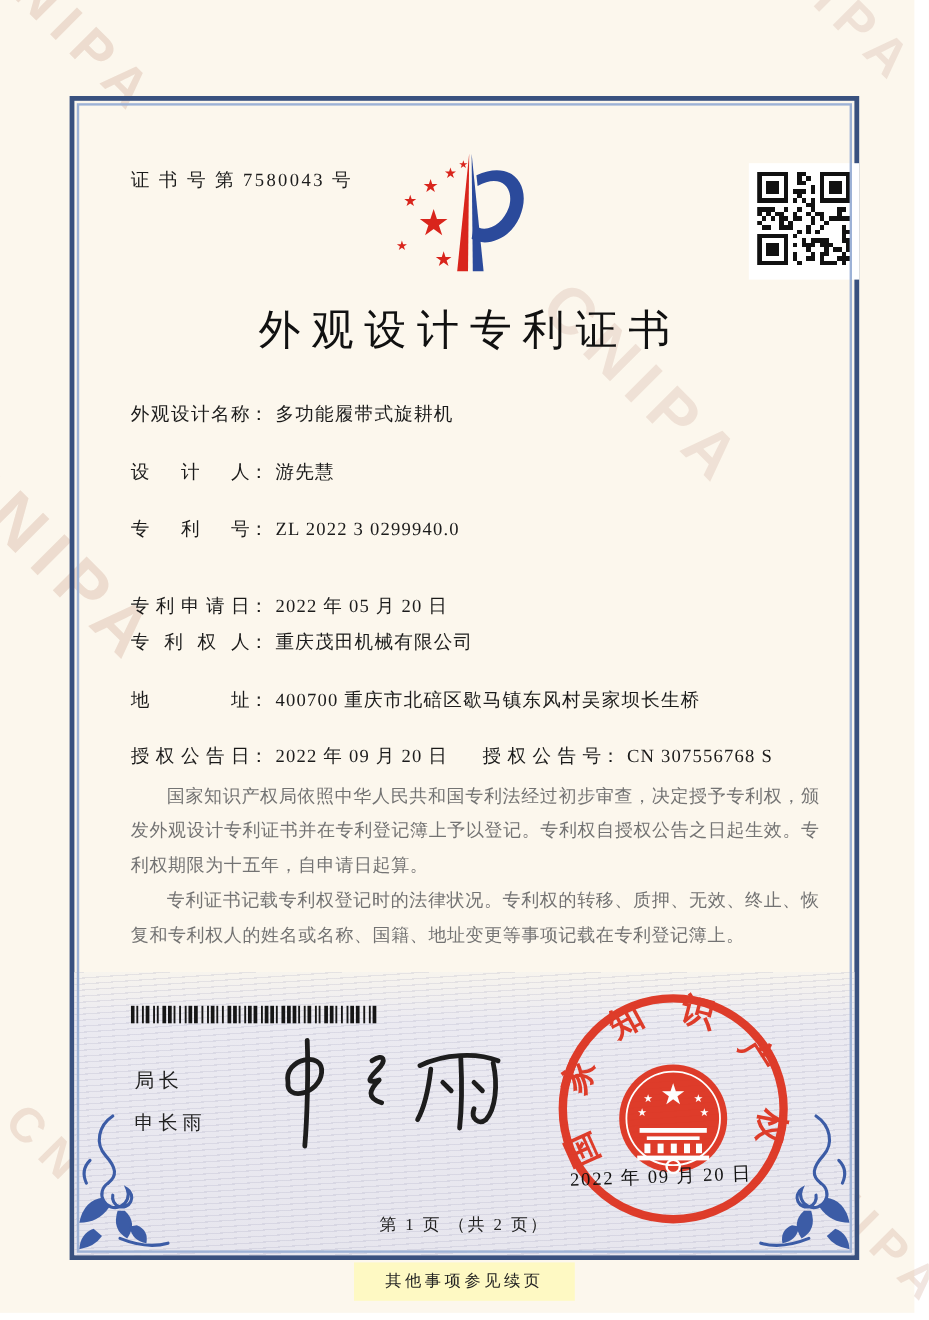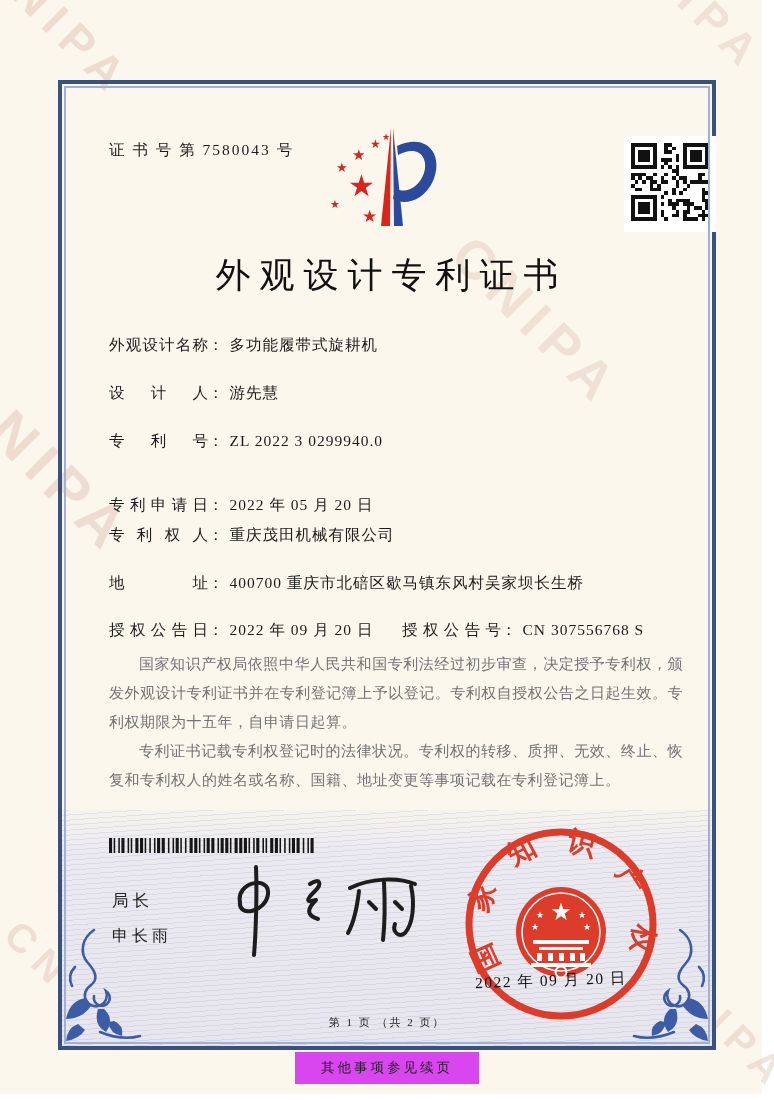--- a/index.html
+++ b/index.html
@@ -55,27 +55,27 @@
   .sig-name{position:absolute;left:50px;top:842px;font-size:16px;letter-spacing:4px;color:#222;z-index:2;}
   .signature{position:absolute;left:150px;top:778px;z-index:2;}
   .seal{position:absolute;left:399px;top:740px;width:200px;height:200px;z-index:3;}
   .seal svg{mix-blend-mode:multiply;}
   .seal-date{
     position:absolute;left:14px;top:146px;width:180px;font-size:15.5px;color:#111;
     letter-spacing:1.5px;white-space:nowrap;transform:rotate(-2deg);
   }
   .page-num{
     position:absolute;left:0;bottom:16px;width:100%;text-align:center;
-    font-size:11px;letter-spacing:2px;color:#222;z-index:2;
+    font-size:14px;letter-spacing:2px;color:#222;z-index:2;
   }
   .cont-note{
     position:absolute;left:0;top:1052px;width:774px;text-align:center;z-index:5;
   }
   .cont-note span{
-    display:inline-block;background:#d946ef;padding:7px 26px;
+    display:inline-block;background:#fef9c3;padding:7px 26px;
     font-size:13.5px;letter-spacing:3px;color:#222;
   }
 </style>
 </head>
 <body>
 
 <div class="paper"></div>
 
 <div class="wm" style="left:-38px;top:-6px;font-size:46px;">CNIPA</div>
 <div class="wm" style="left:600px;top:-26px;font-size:44px;color:rgba(198,152,130,.22);">CNIPA</div>

